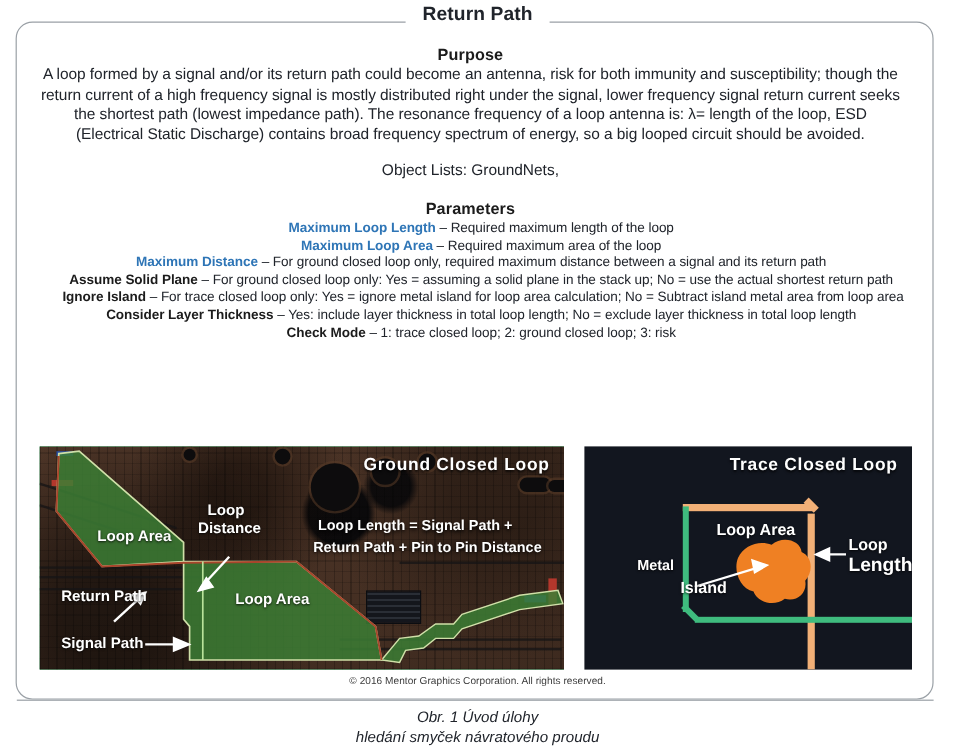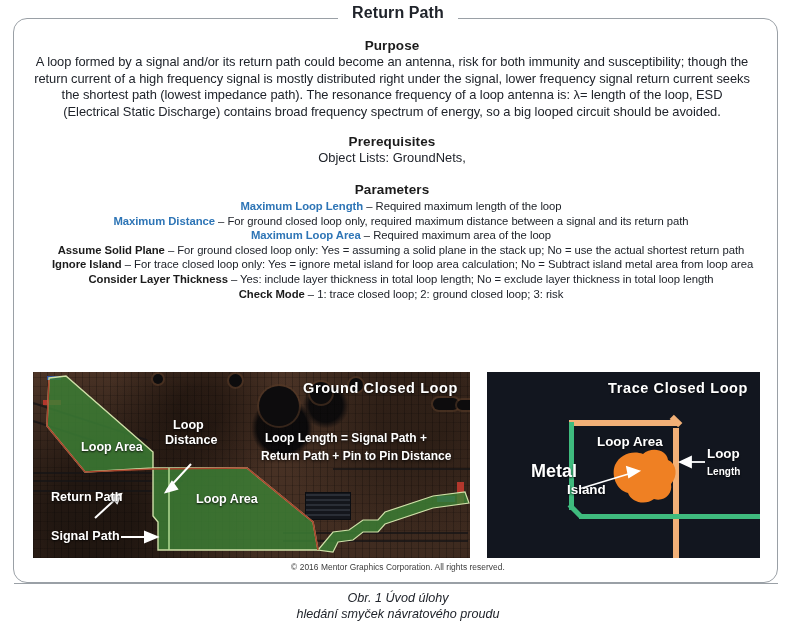--- a/index.html
+++ b/index.html
@@ -198,30 +198,29 @@
     <span>Return Path</span>
   </div>
 
   <div class="content">
 
     <h2 class="sec">Purpose</h2>
     <p class="para">A loop formed by a signal and/or its return path could become an antenna, risk for both immunity and susceptibility; though the return current of a high frequency signal is mostly distributed right under the signal, lower frequency signal return current seeks the shortest path (lowest impedance path). The resonance frequency of a loop antenna is: λ= length of the loop, ESD (Electrical Static Discharge) contains broad frequency spectrum of energy, so a big looped circuit should be avoided.</p>
 
     <div class="gap-a"></div>
 
-    <h2 class="sec">Prerequisites</h2>
     <div class="prereq">Object Lists: GroundNets,</div>
 
     <div class="gap-b"></div>
 
     <h2 class="sec">Parameters</h2>
     <div class="params" id="param-list">
         <div class="prow"><span class="pname blue">Maximum Loop Length</span><span class="pdesc"> – Required maximum  length of the loop</span></div>
+        <div class="prow"><span class="pname blue">Maximum Loop Area</span><span class="pdesc"> – Required maximum  area of the loop</span></div>
         <div class="prow"><span class="pname blue">Maximum Distance</span><span class="pdesc"> – For ground closed loop only, required maximum  distance between a signal and its return path</span></div>
-        <div class="prow"><span class="pname blue">Maximum Loop Area</span><span class="pdesc"> – Required maximum  area of the loop</span></div>
         <div class="prow"><span class="pname dark">Assume Solid Plane</span><span class="pdesc"> – For ground closed loop only: Yes = assuming a solid plane in the stack up; No = use the actual shortest return  path</span></div>
         <div class="prow"><span class="pname dark">Ignore Island</span><span class="pdesc"> – For trace closed loop only: Yes = ignore metal island for loop area calculation; No = Subtract island metal area from  loop area</span></div>
         <div class="prow"><span class="pname dark">Consider Layer Thickness</span><span class="pdesc"> – Yes: include layer thickness in total loop length; No = exclude layer thickness in total loop length</span></div>
         <div class="prow"><span class="pname dark">Check Mode</span><span class="pdesc"> – 1: trace closed loop;  2: ground closed loop;  3: risk</span></div>
       </div>
   </div>
 
   <div class="panels">
 
     <div class="panel panel-left">
@@ -302,24 +301,24 @@
           <line x1="92" y1="117" x2="148" y2="100"></line>
           <polygon points="152,99 140,95 142,105"></polygon>
           <line x1="218" y1="90" x2="198" y2="90"></line>
           <polygon points="193,90 204,85 204,95"></polygon>
         </g>
       </svg>
 
       <div class="panel-caption">Trace Closed Loop</div>
 
       <div class="fig-label" style="left:110px;top:62px;font-size:13.4px;">Loop Area</div>
-      <div class="fig-label" style="left:44px;top:92px;font-size:18px;text-align:right;">Metal</div>
+      <div class="fig-label" style="left:44px;top:92px;font-size:12px;text-align:right;">Metal</div>
       <div class="fig-label" style="left:44px;top:110px;font-size:13.4px;margin-left:36px;">Island</div>
       <div class="fig-label" style="left:220px;top:74px;font-size:13.4px;">Loop</div>
-      <div class="fig-label" style="left:220px;top:92px;font-size:10px;">Length</div>
+      <div class="fig-label" style="left:220px;top:92px;font-size:16px;">Length</div>
     </div>
   </div>
 
   <div class="copyright">© 2016 Mentor Graphics Corporation. All rights reserved.</div>
   <div class="rule"></div>
 
   <div class="caption">
     <div>Obr. 1  Úvod úlohy</div>
     <div>hledání smyček návratového proudu</div>
   </div>

